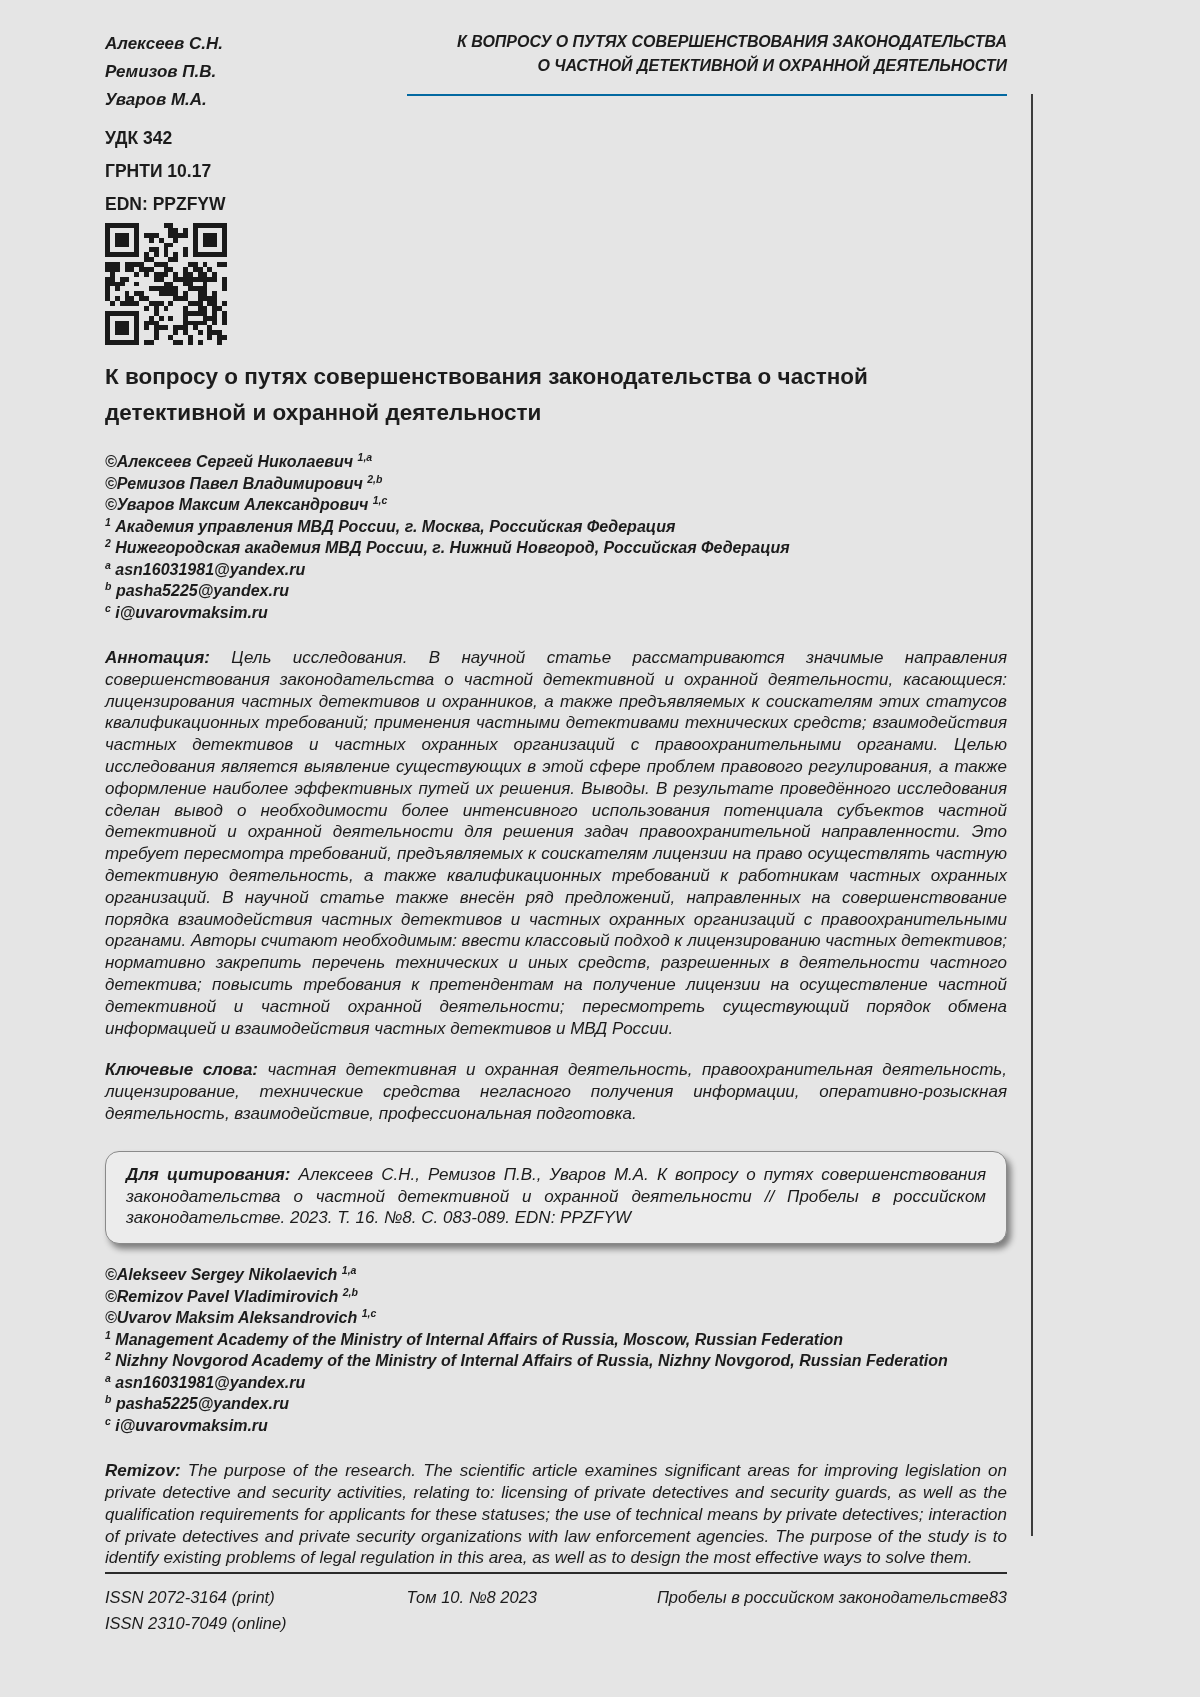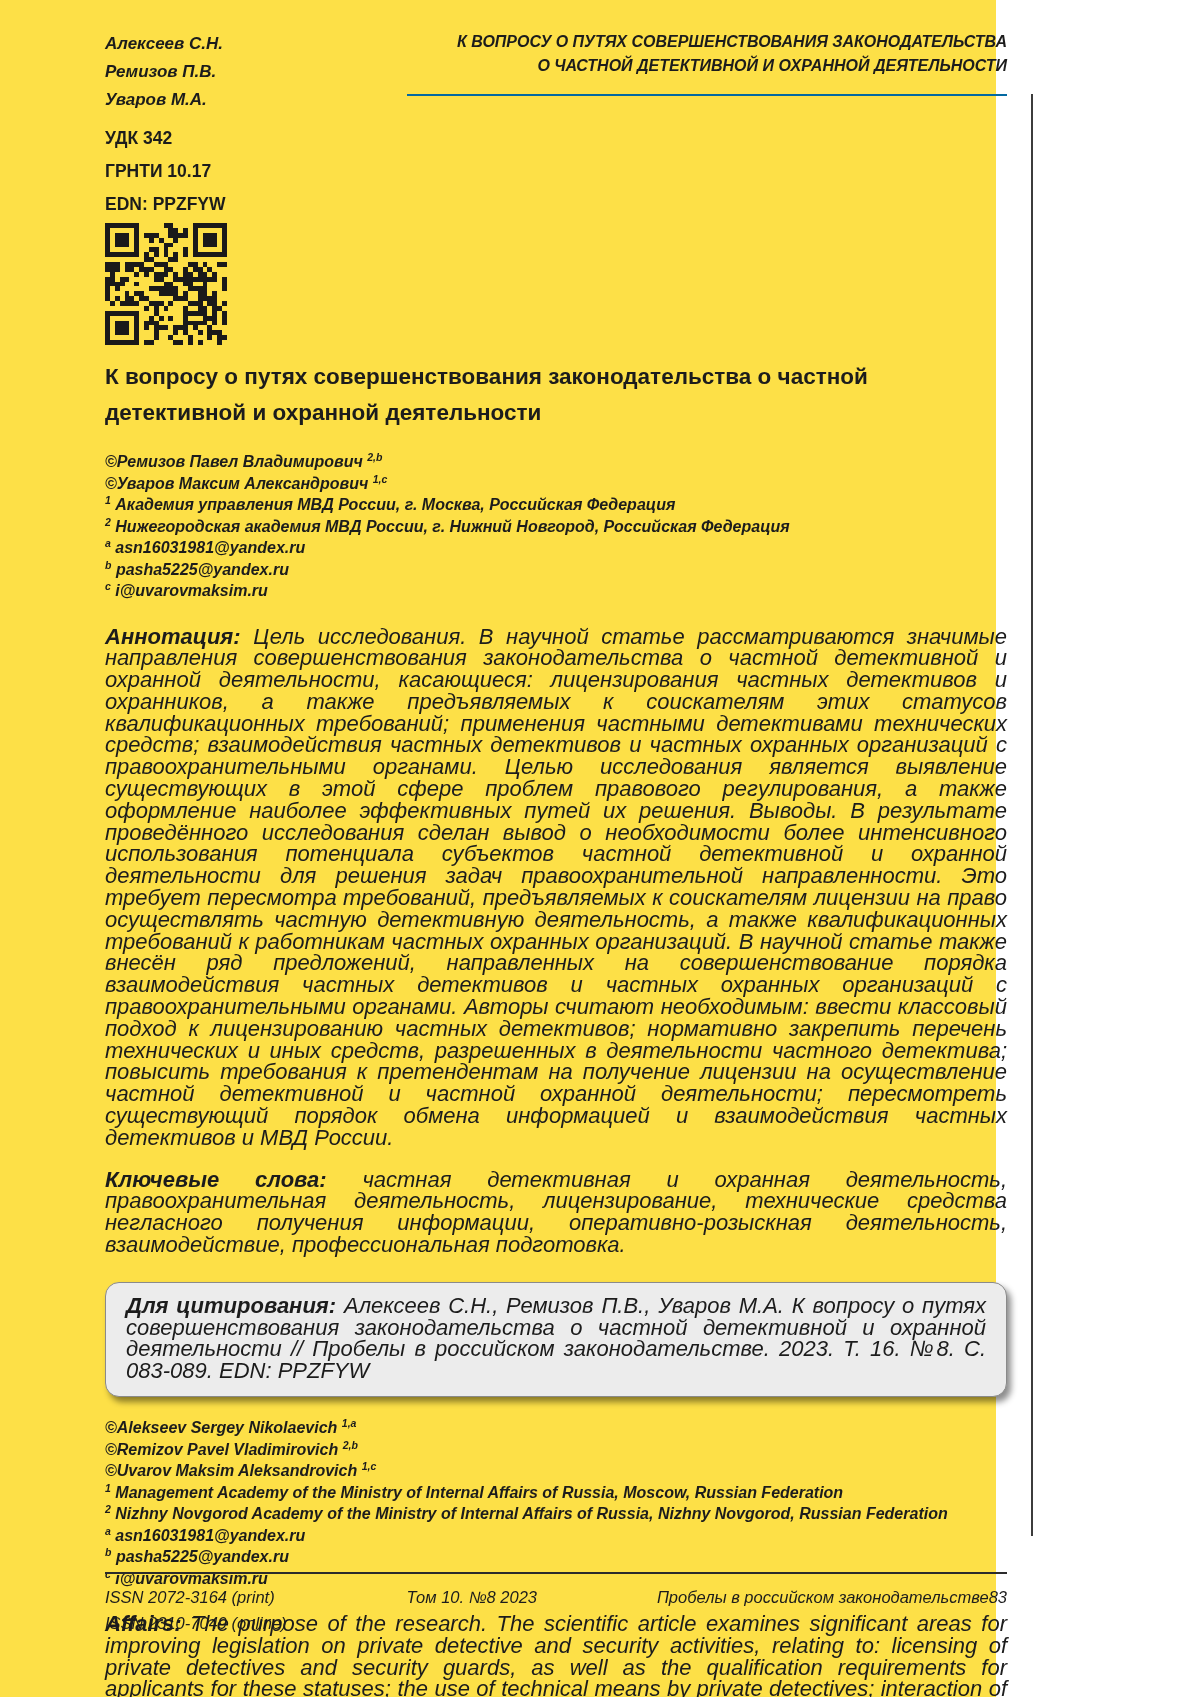--- a/index.html
+++ b/index.html
@@ -4,21 +4,21 @@
 <style>
   * { box-sizing: border-box; }
   html, body { margin: 0; padding: 0; }
   body {
     width: 1200px; height: 1697px;
     background: #ffffff;
     font-family: "Liberation Sans", sans-serif;
     color: #1c1c1c;
     overflow: hidden;
   }
-  .page { position: relative; width: 996px; height: 1697px; background: #fde047; }
+  .page { position: relative; width: 1200px; height: 1697px; background: #e5e5e5; }
   .content { position: absolute; left: 105px; top: 0; width: 902px; }
 
   
   .topbar { padding-top: 30px; display: flex; justify-content: space-between; align-items: flex-start; }
   .top-authors { font-size: 17px; font-weight: bold; font-style: italic; line-height: 28px; }
   .running-head {
     width: 600px; text-align: right;
     font-size: 16px; font-weight: bold; font-style: italic; line-height: 24px;
     padding-bottom: 16px; border-bottom: 2px solid #0369a1;
   }
@@ -29,21 +29,21 @@
   .qr { width: 122px; height: 122px; margin-top: 2px; }
 
   .title-ru { margin-top: 14px; font-size: 22.5px; font-weight: bold; line-height: 36px; max-width: 800px; }
   .title-en { margin-top: 34px; font-size: 22.5px; font-weight: bold; font-style: italic; line-height: 34px; max-width: 880px; }
 
   .authors-block { margin-top: 20px; font-size: 16px; font-weight: bold; font-style: italic; line-height: 21.5px; }
   sup { font-size: 10.5px; line-height: 0; }
 
   .body-para {
     margin: 24px 0 0 0;
-    font-size: 22px; font-style: italic; line-height: 21.8px;
+    font-size: 17px; font-style: italic; line-height: 21.8px;
     text-align: justify;
   }
   .body-para.tight { margin-top: 20px; }
   .lbl { font-weight: bold; }
 
   .citation-box {
     margin-top: 26px;
     background: #ececec;
     border: 1px solid #8a8a8a;
     border-radius: 14px;
@@ -402,20 +402,21 @@
             <rect x="15" y="24" width="1" height="1"></rect>
             <rect x="17" y="24" width="1" height="1"></rect>
             <rect x="19" y="24" width="1" height="1"></rect>
             <rect x="23" y="24" width="1" height="1"></rect>
           </svg></div>
     </div>
 
     <h1 class="title-ru" style="margin-bottom:0;">К вопросу о путях совершенствования законодательства о частной детективной и охранной деятельности</h1>
 
     <div class="authors-block">
+      <div><span>©Алексеев Сергей Николаевич </span><sup>1,a</sup></div>
       <div><span>©Ремизов Павел Владимирович </span><sup>2,b</sup></div>
       <div><span>©Уваров Максим Александрович </span><sup>1,c</sup></div>
       <div><sup>1</sup> <span>Академия управления МВД России, г. Москва, Российская Федерация</span></div>
       <div><sup>2</sup> <span>Нижегородская академия МВД России, г. Нижний Новгород, Российская Федерация</span></div>
       <div><sup>a</sup> <span>asn16031981@yandex.ru</span></div>
       <div><sup>b</sup> <span>pasha5225@yandex.ru</span></div>
       <div><sup>c</sup> <span>i@uvarovmaksim.ru</span></div>
     </div>
 
     <p class="body-para">
@@ -441,21 +442,21 @@
       <div><span>©Remizov Pavel Vladimirovich </span><sup>2,b</sup></div>
       <div><span>©Uvarov Maksim Aleksandrovich </span><sup>1,c</sup></div>
       <div><sup>1</sup> <span>Management Academy of the Ministry of Internal Affairs of Russia, Moscow, Russian Federation</span></div>
       <div><sup>2</sup> <span>Nizhny Novgorod Academy of the Ministry of Internal Affairs of Russia, Nizhny Novgorod, Russian Federation</span></div>
       <div><sup>a</sup> <span>asn16031981@yandex.ru</span></div>
       <div><sup>b</sup> <span>pasha5225@yandex.ru</span></div>
       <div><sup>c</sup> <span>i@uvarovmaksim.ru</span></div>
     </div>
 
     <p class="body-para">
-      <span class="lbl">Affairs:</span>
+      <span class="lbl">Remizov:</span>
       <span>The purpose of the research. The scientific article examines significant areas for improving legislation on private detective and security activities, relating to: licensing of private detectives and security guards, as well as the qualification requirements for applicants for these statuses; the use of technical means by private detectives; interaction of private detectives and private security organizations with law enforcement agencies. The purpose of the study is to identify existing problems of legal regulation in this area, as well as to design the most effective ways to solve them.</span>
     </p>
 
   </div>
 
   <footer class="footer">
     <div class="f-left">
       <div>ISSN 2072-3164 (print)</div>
       <div>ISSN 2310-7049 (online)</div>
     </div>

